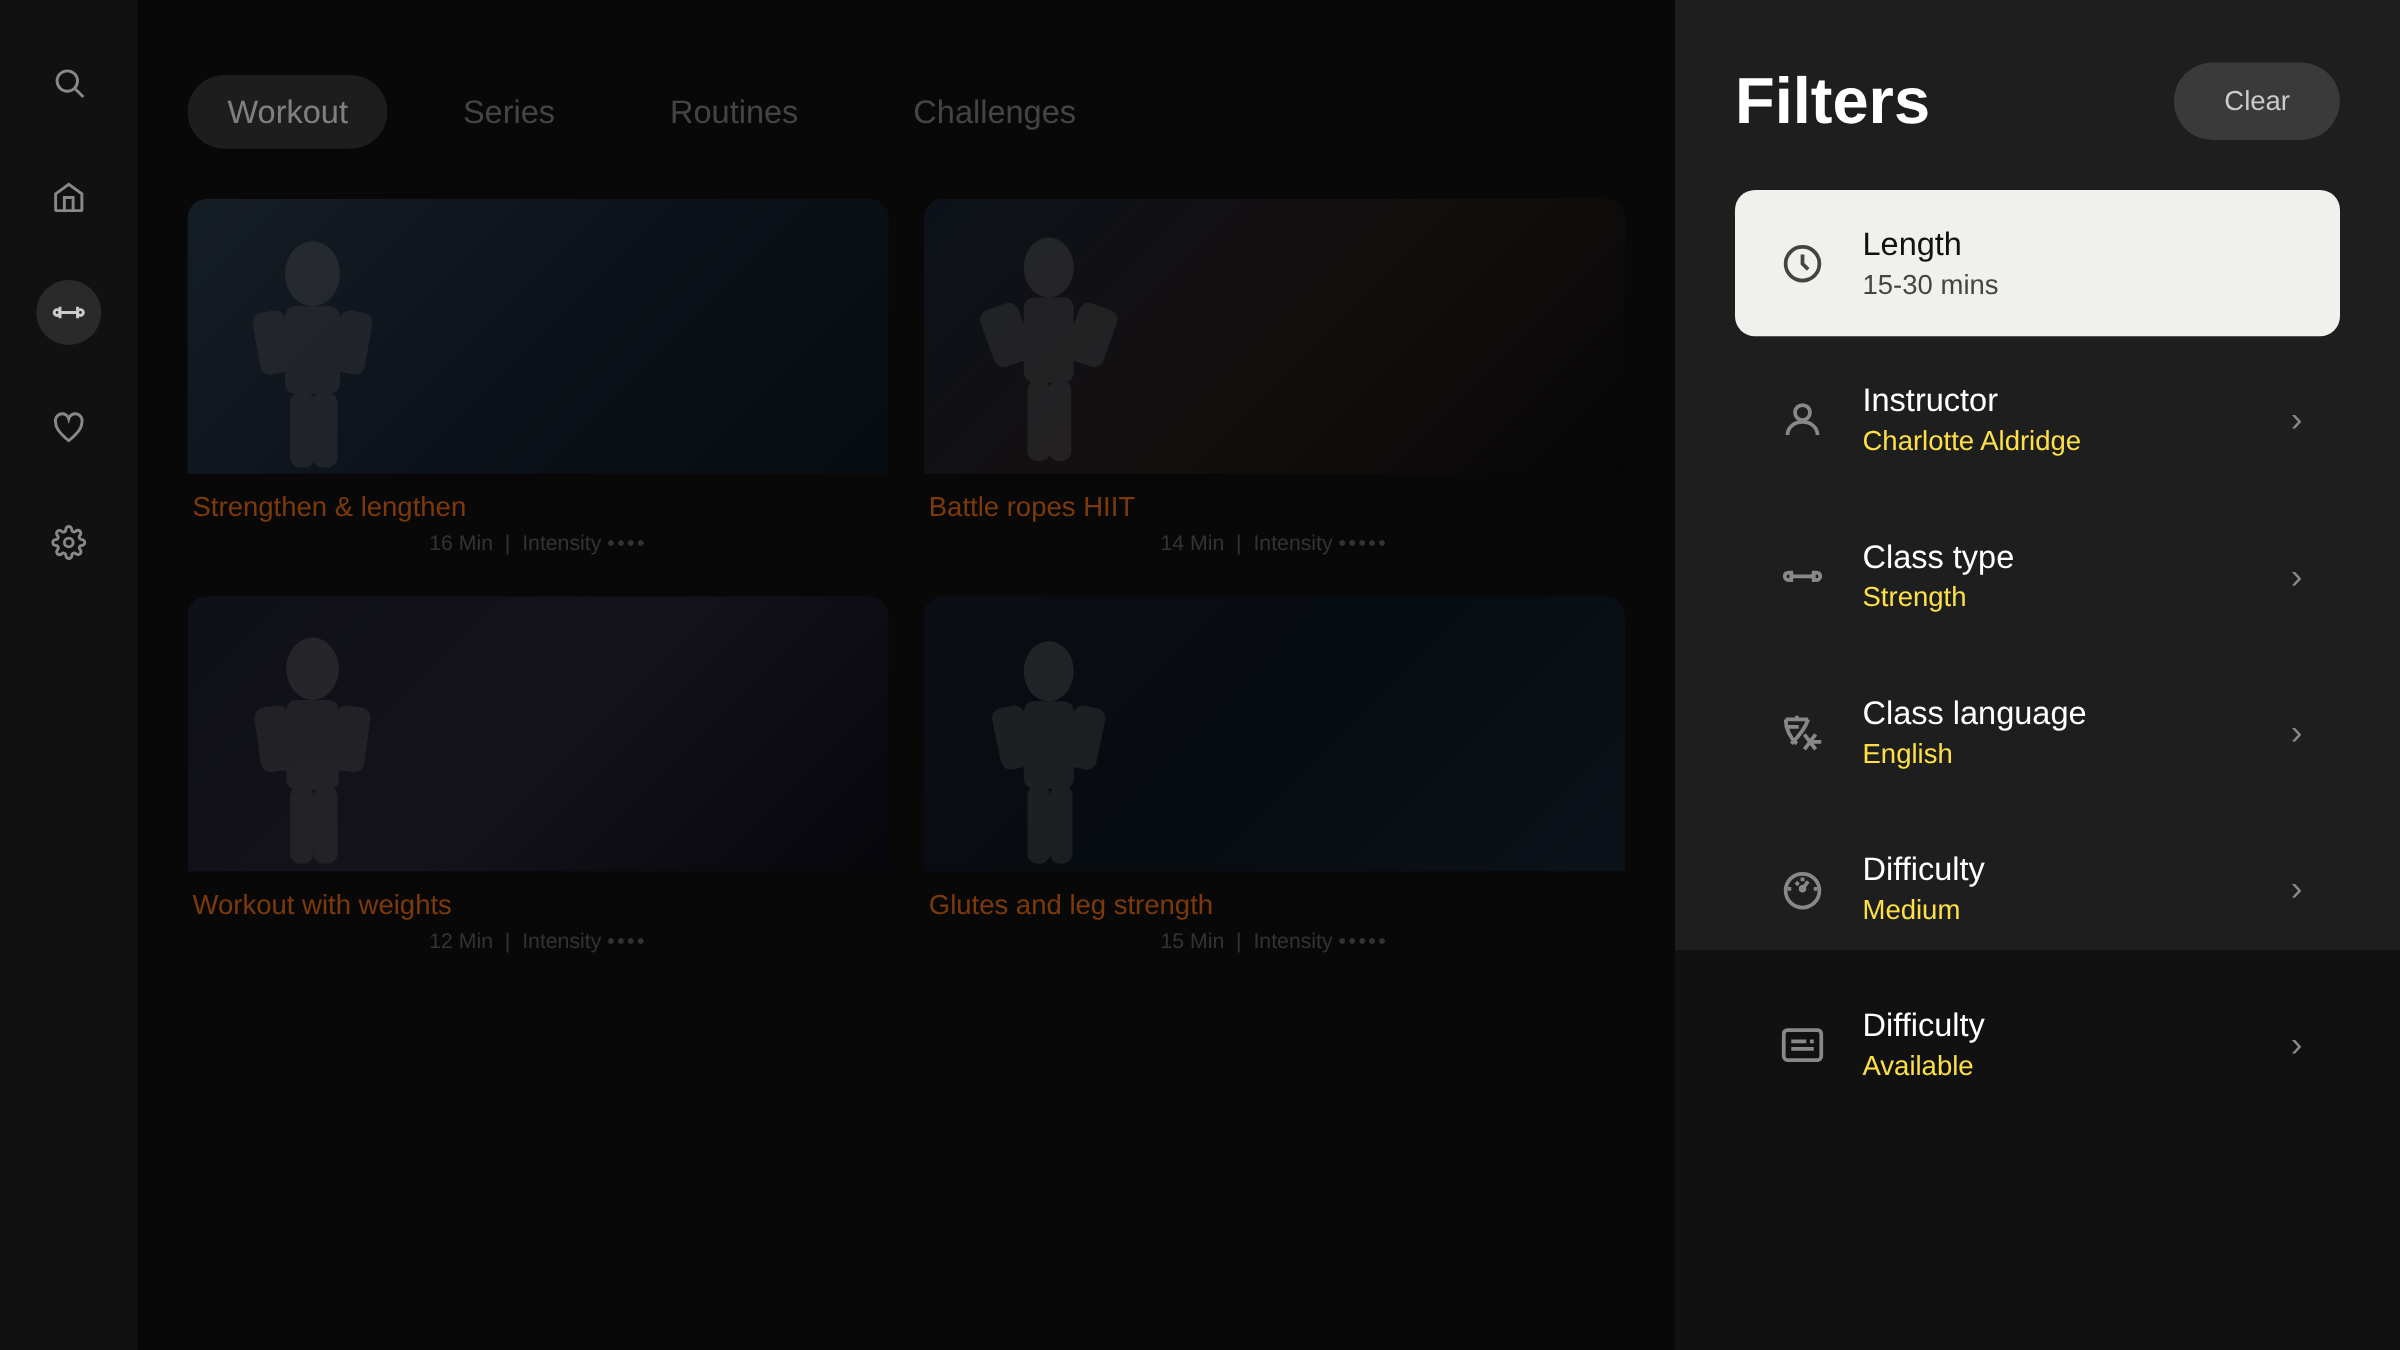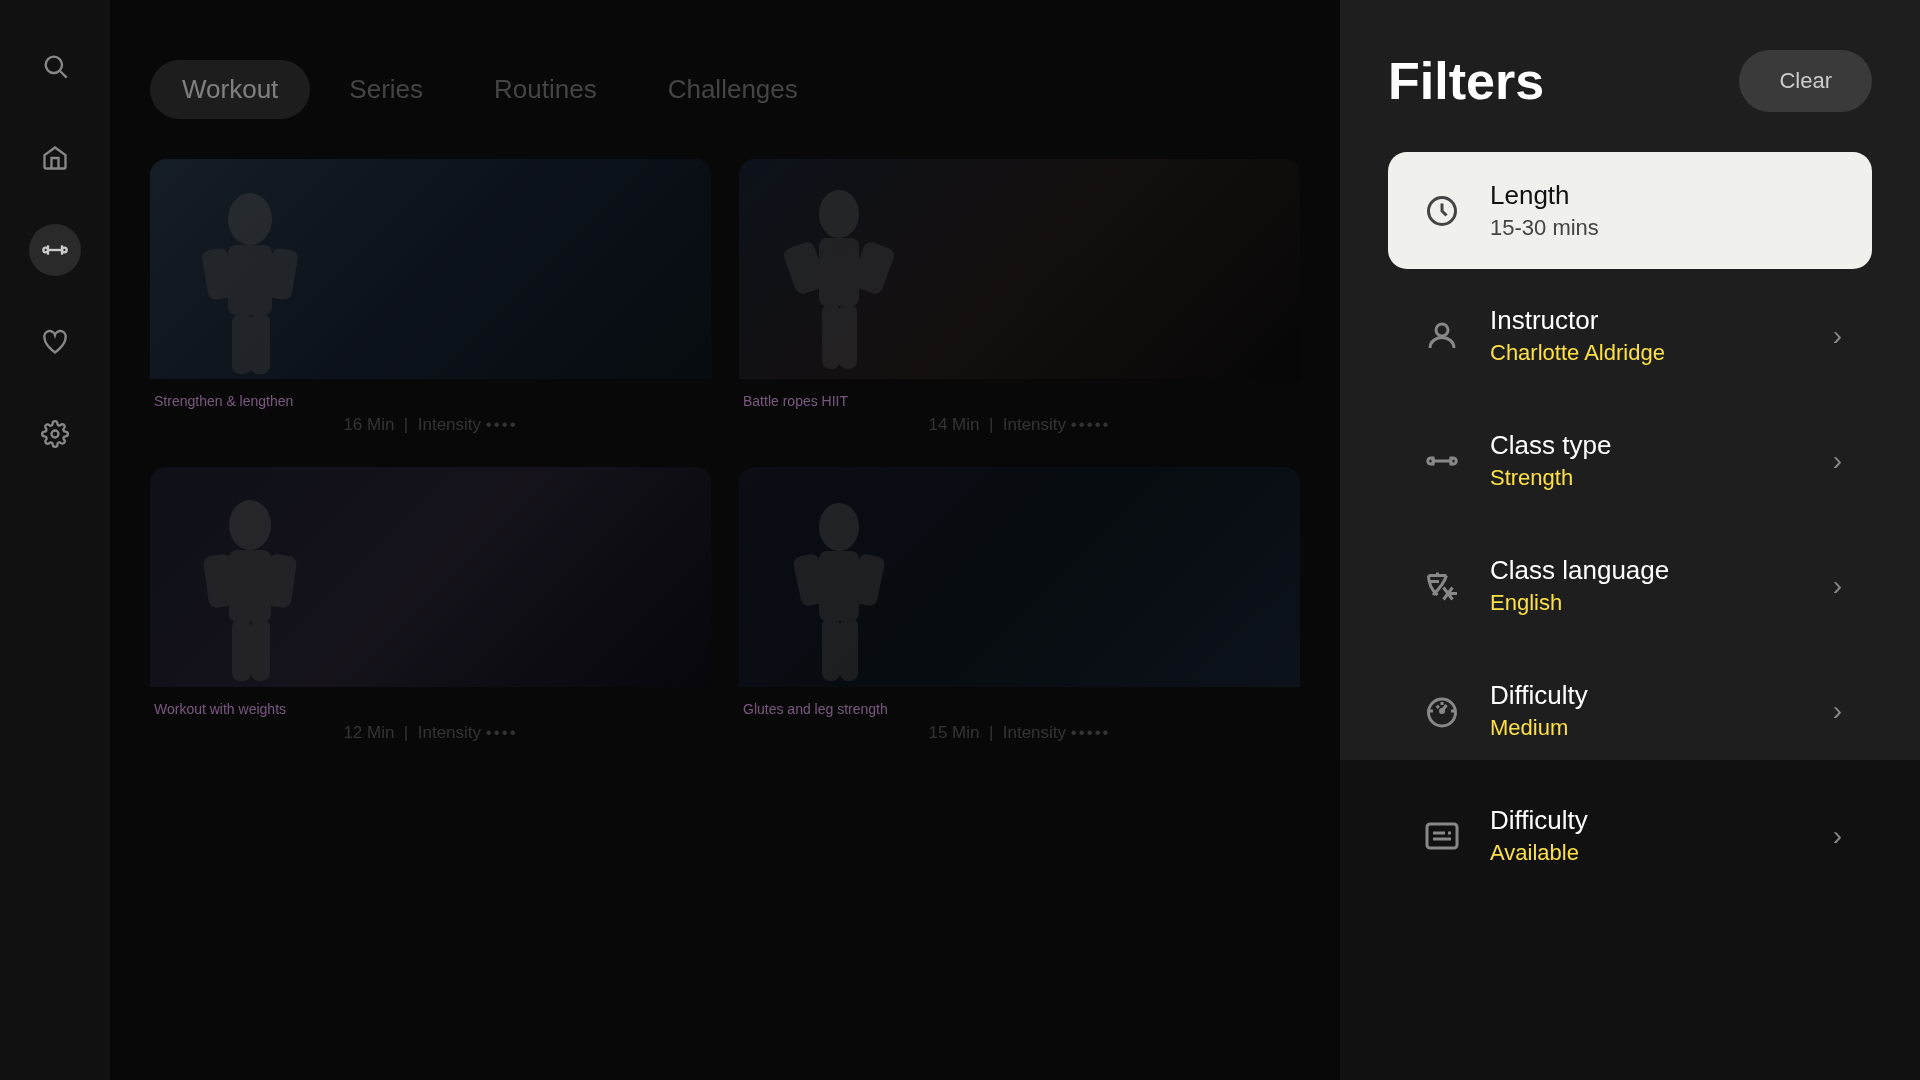--- a/index.html
+++ b/index.html
@@ -48,21 +48,21 @@
       flex: 1;
       height: 1080px;
       padding: 60px 40px 0 40px;
       overflow: hidden;
     }
 
     
     .tabs {
       display: flex;
       align-items: center;
-      gap: 7px;
+      gap: 28px;
       margin-bottom: 40px;
     }
     .tab {
       padding: 14px 32px;
       border-radius: 50px;
       font-size: 26px;
       font-weight: 500;
       cursor: pointer;
       color: #888;
       background: transparent;
@@ -95,23 +95,23 @@
     
     .card-img-1 { background: linear-gradient(135deg, #2a3a4a 0%, #1a2535 50%, #0d1820 100%); }
     .card-img-2 { background: linear-gradient(135deg, #1a2535 0%, #2a1f1f 50%, #0d0d0d 100%); }
     .card-img-3 { background: linear-gradient(135deg, #1e2030 0%, #2a2535 50%, #0d0d18 100%); }
     .card-img-4 { background: linear-gradient(135deg, #1a1a2a 0%, #0d1820 50%, #1a2535 100%); }
 
     .card-info {
       padding: 14px 4px 4px;
     }
     .card-title {
-      font-size: 14px;
+      font-size: 22px;
       font-weight: 500;
-      color: #f0abfc;
+      color: #f97316;
       margin-bottom: 6px;
     }
     .card-meta {
       font-size: 17px;
       color: #666;
       text-align: center;
     }
 
     
     .overlay {
@@ -161,21 +161,20 @@
       display: flex;
       align-items: center;
       padding: 28px 30px;
       border-radius: 16px;
       cursor: pointer;
       margin-bottom: 8px;
       transition: background 0.2s;
     }
     .filter-item.selected {
       background: #f0f0ec;
-      border-radius: 19px;
     }
     .filter-item.selected .filter-item-title { color: #111; }
     .filter-item.selected .filter-item-value { color: #444; }
     .filter-item.selected .filter-icon { color: #444; }
 
     .filter-icon {
       width: 48px;
       height: 48px;
       color: #888;
       display: flex;

